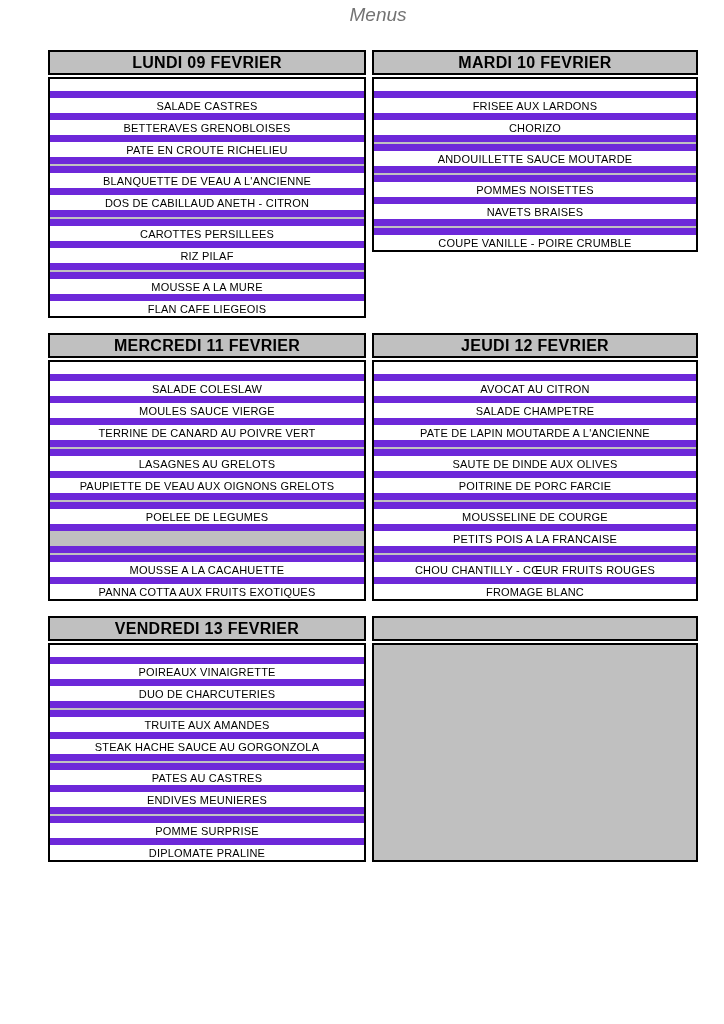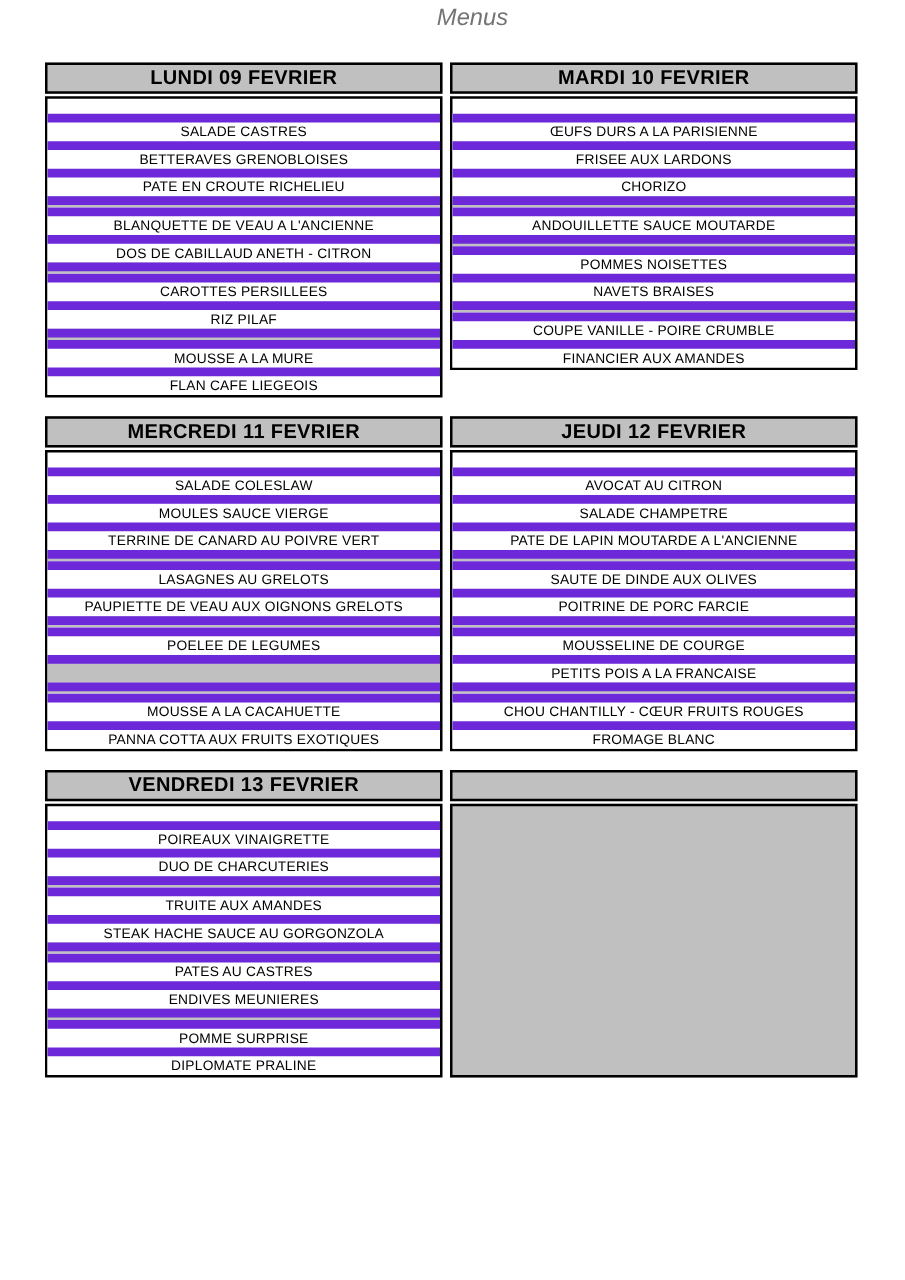--- a/index.html
+++ b/index.html
@@ -19,21 +19,21 @@
     position: absolute;
     top: 4px; left: 16px; width: 100%;
     text-align: center;
     font-style: italic;
     font-size: 19px;
     font-weight: 400;
     color: #737373;
   }
   .grid {
     position: absolute;
-    left: 36px; top: 50px;
+    left: 48px; top: 50px;
     display: grid;
     grid-template-columns: 318px 326px;
     column-gap: 6px;
     row-gap: 15px;
   }
   .cell { display: flex; flex-direction: column; }
   .day-header {
     background: var(--header-bg, #c0c0c0);
     border: 2px solid var(--border-col, #000);
     height: 25px;
@@ -89,31 +89,29 @@
           <div class="row item">RIZ PILAF</div>
           <div class="row divider"></div>
           <div class="row item">MOUSSE A LA MURE</div>
           <div class="row item">FLAN CAFE LIEGEOIS</div>
         </div>
       </div>
       <div class="cell">
         <div class="day-header">MARDI 10 FEVRIER</div>
         <div class="day-body">
           <div class="row spacer"></div>
-          <div class="row item">ŒUFS DURS A LA PARISIENNE</div>
           <div class="row item">FRISEE AUX LARDONS</div>
           <div class="row item">CHORIZO</div>
           <div class="row divider"></div>
           <div class="row item">ANDOUILLETTE SAUCE MOUTARDE</div>
           <div class="row divider"></div>
           <div class="row item">POMMES NOISETTES</div>
           <div class="row item">NAVETS BRAISES</div>
           <div class="row divider"></div>
           <div class="row item">COUPE VANILLE - POIRE CRUMBLE</div>
-          <div class="row item">FINANCIER AUX AMANDES</div>
         </div>
       </div>
       <div class="cell">
         <div class="day-header">MERCREDI 11 FEVRIER</div>
         <div class="day-body">
           <div class="row spacer"></div>
           <div class="row item">SALADE COLESLAW</div>
           <div class="row item">MOULES SAUCE VIERGE</div>
           <div class="row item">TERRINE DE CANARD AU POIVRE VERT</div>
           <div class="row divider"></div>

